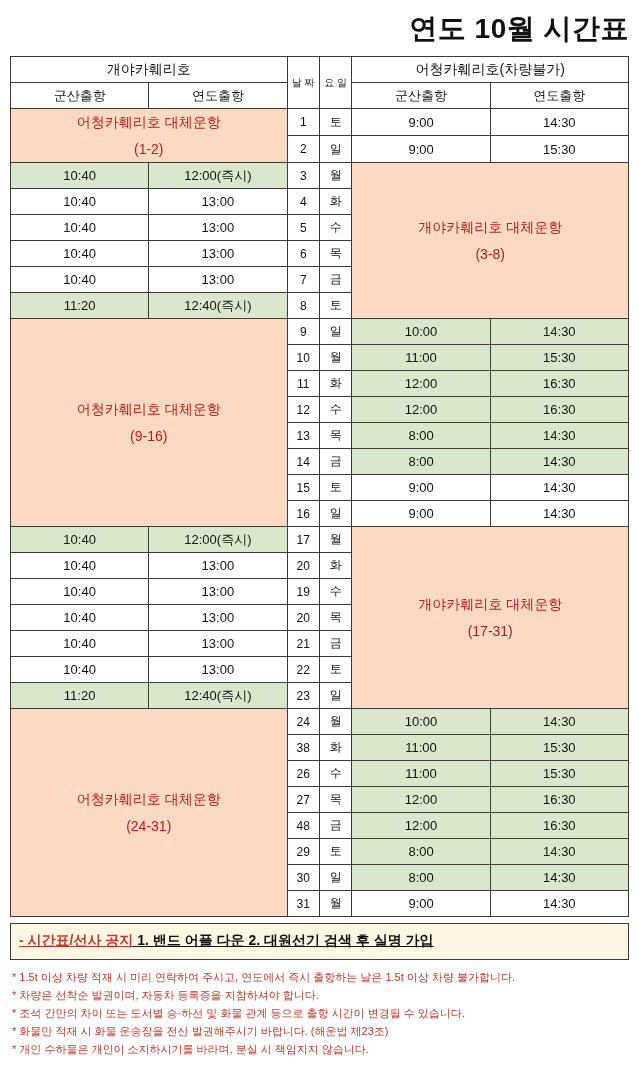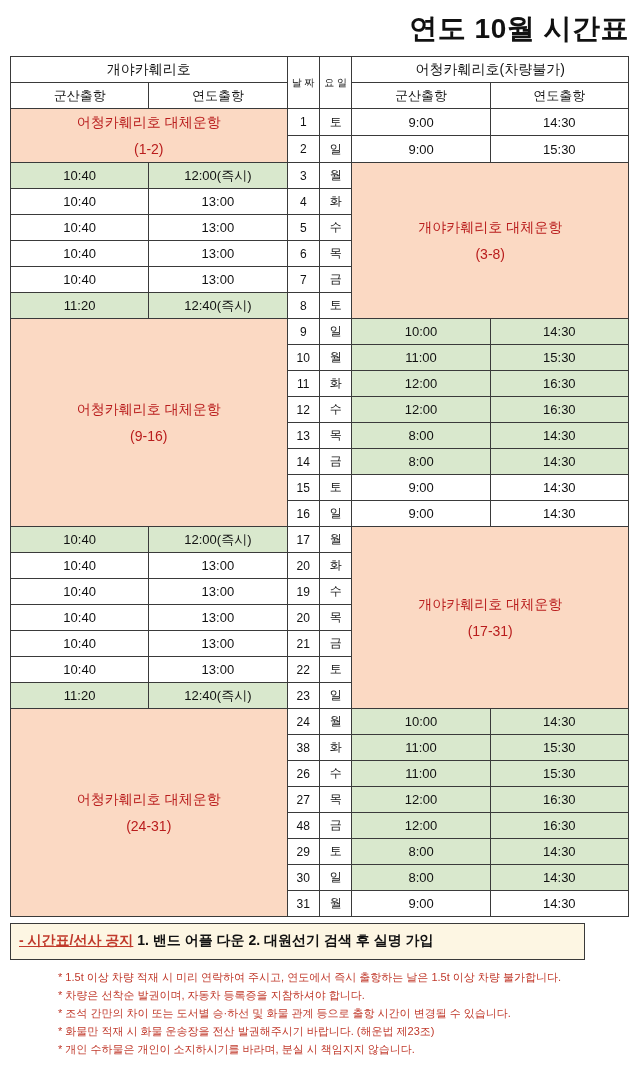--- a/index.html
+++ b/index.html
@@ -50,39 +50,40 @@
     font-size:14px;
     line-height:1.9;
   }
   .daycell{font-size:12px;}
   .notice{
     margin-top:6px;
     border:1px solid #3a3a3a;
     background:#fdf6e3;
     padding:6px 8px 7px 8px;
     box-sizing:border-box;
-    width:575px;
+    width:619px;
+    text-decoration:underline;
   }
   .notice-line{
     font-size:14px;
     font-weight:bold;
     line-height:1.55;
     white-space:nowrap;
   }
   .nred{color:#c0392b;text-decoration:underline;}
   .nblk{color:#111;}
   .foot{
     width:619px;
     box-sizing:border-box;
     padding:8px 2px 2px 2px;
     font-size:11px;
     color:#c0392b;
     line-height:1.65;
   }
-  .foot div{white-space:nowrap;margin-left:46px;}
+  .foot div{white-space:nowrap;}
 </style>
 </head>
 <body>
 
 <div class="page">
 
   <div class="title">연도  10월 시간표</div>
 
   <table class="sched">
     <colgroup>

